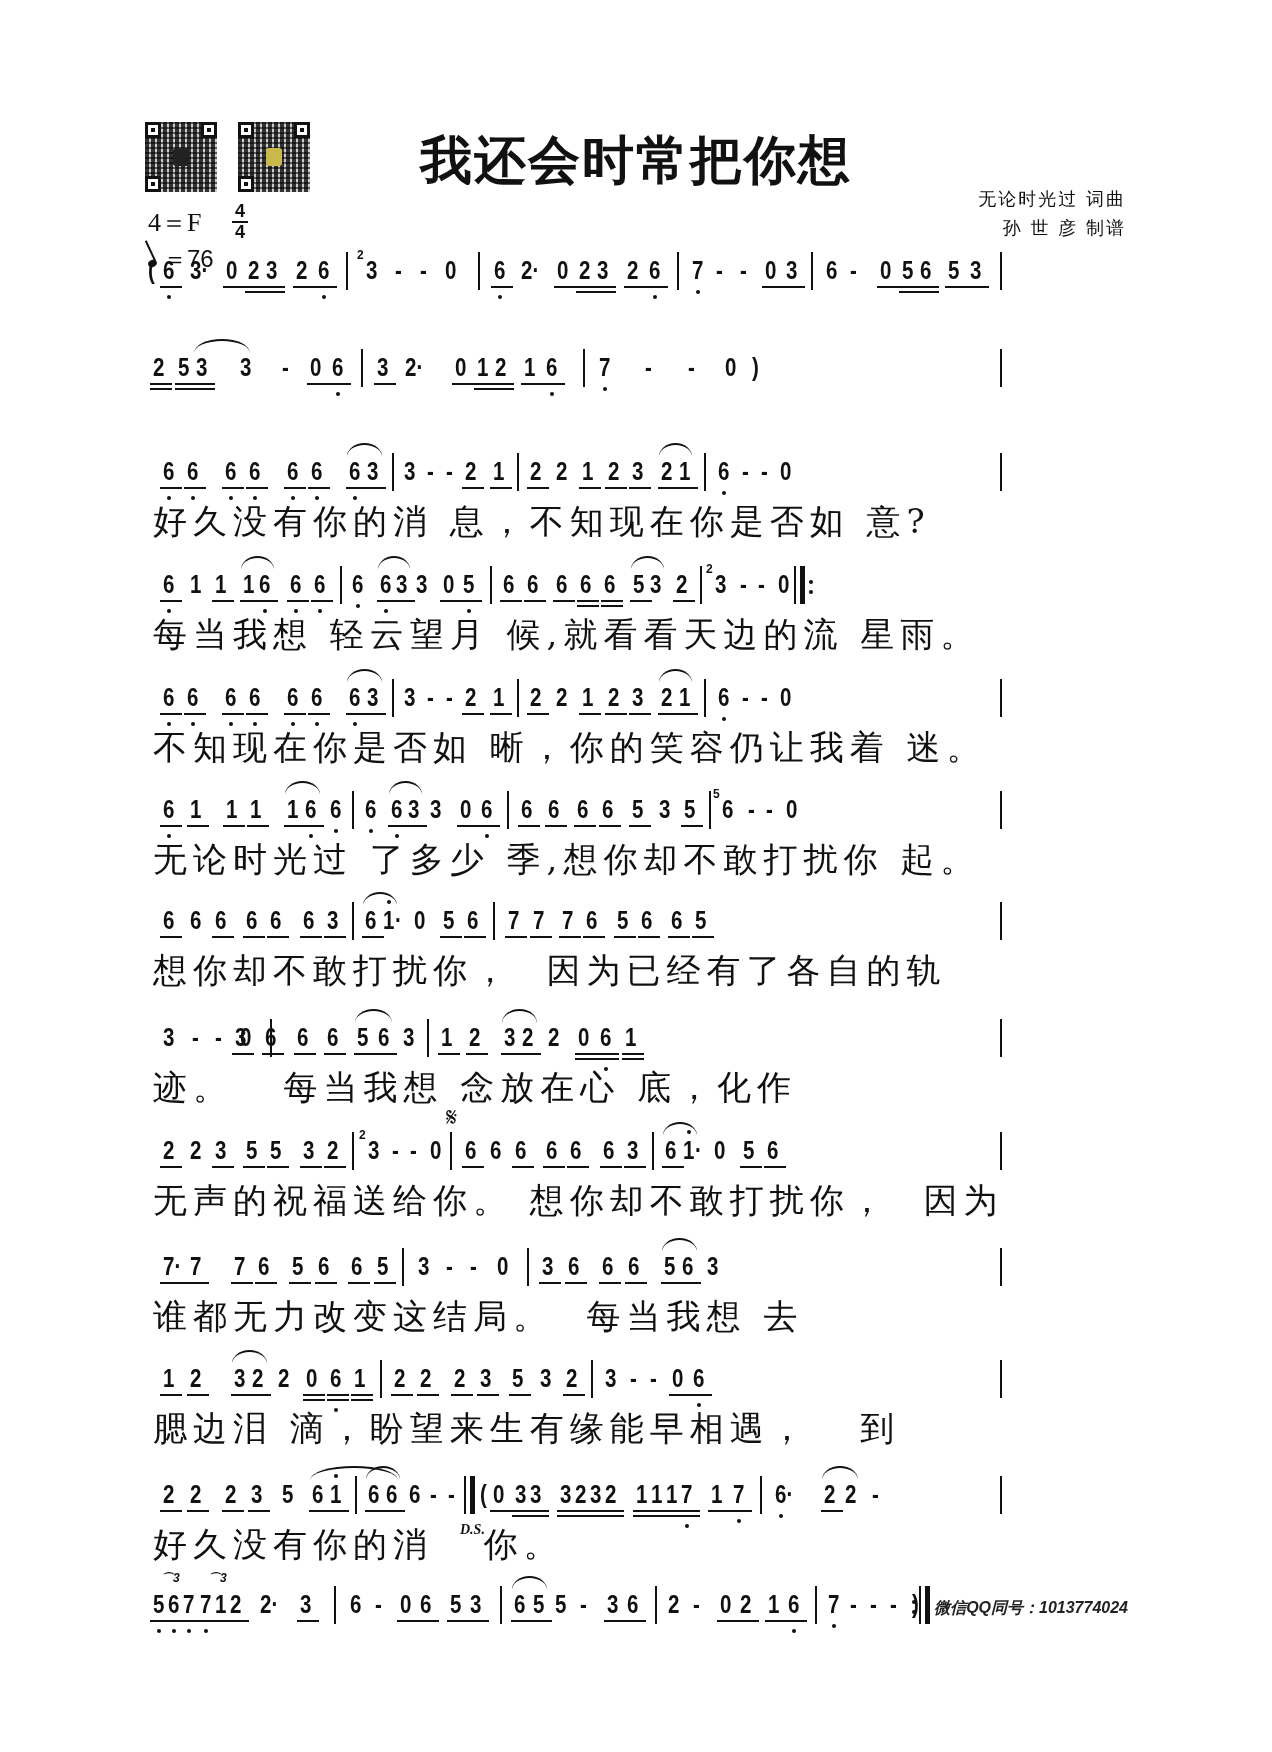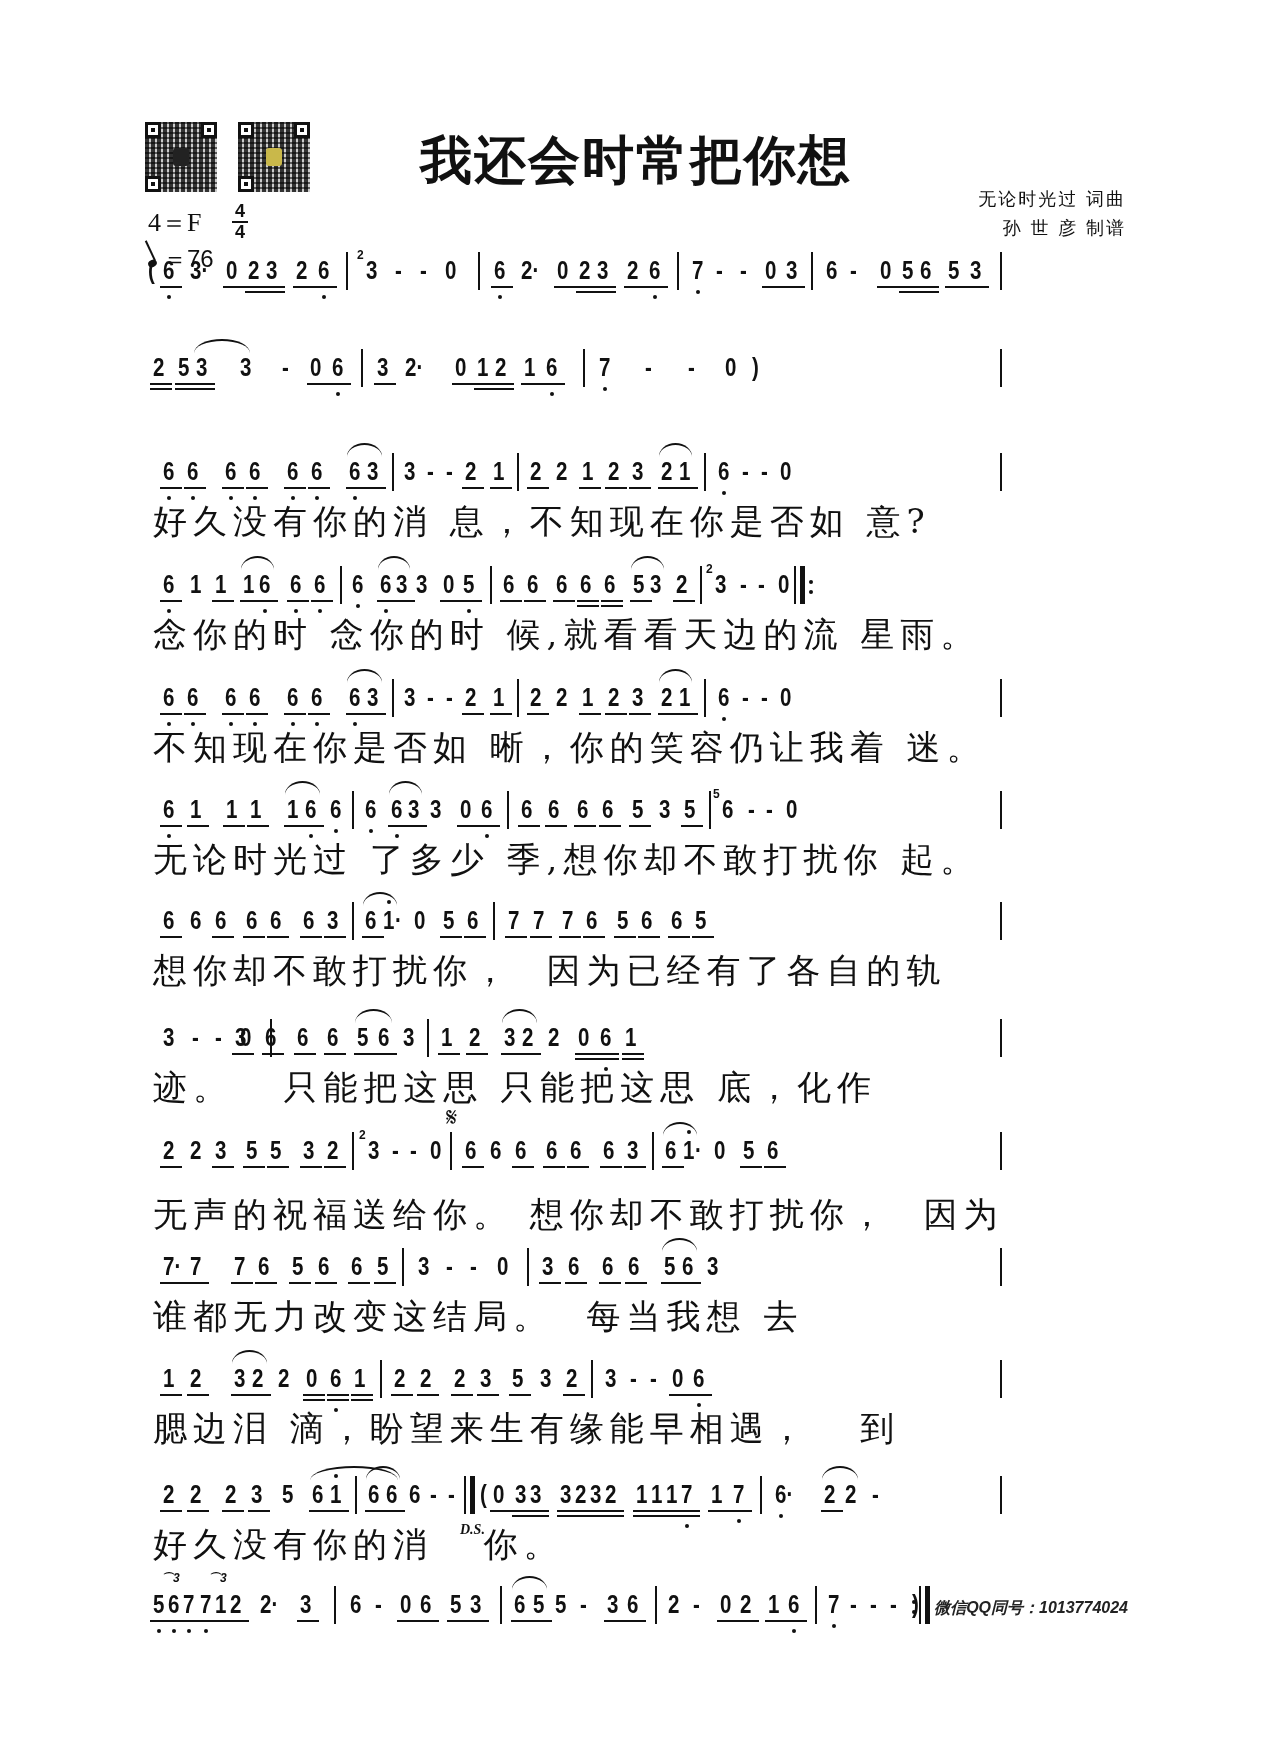--- a/index.html
+++ b/index.html
@@ -307,21 +307,21 @@
         <span class="tok" style="left: 715px;">3</span>
         <span class="grace" style="left: 706px;">2</span>
         <span class="tok" style="left: 740px;">-</span>
         <span class="tok" style="left: 758px;">-</span>
         <span class="tok" style="left: 778px;">0</span>
         <div class="barline thick" style="left: 800px;"></div>
         <div class="barline" style="left: 794px;"></div>
         <div class="dott" style="left: 809px; top: 10px;"></div>
         <div class="dott" style="left: 809px; top: 20px;"></div>
       </div>
-      <div class="lyrics" style="top: 42px;">念你的时 念你的时 候,就看看天边的流 星雨。</div>
+      <div class="lyrics" style="top: 42px;">每当我想 轻云望月 候,就看看天边的流 星雨。</div>
     </div>
     <div class="row" style="top: 683px;">
       <div class="notes">
         <span class="tok" style="left: 163px;">6</span>
         <div class="ul1" style="left: 160px; width: 22px; top: 30px;"></div>
         <div class="dotb" style="left: 167px; top: 39px;"></div>
         <span class="tok" style="left: 187px;">6</span>
         <div class="ul1" style="left: 184px; width: 22px; top: 30px;"></div>
         <div class="dotb" style="left: 191px; top: 39px;"></div>
         <span class="tok" style="left: 225px;">6</span>
@@ -518,21 +518,21 @@
         <div class="ul1" style="left: 575px; width: 22px; top: 35px;"></div>
         <span class="tok" style="left: 600px;">6</span>
         <div class="ul1" style="left: 597px; width: 22px; top: 30px;"></div>
         <div class="ul1" style="left: 597px; width: 22px; top: 35px;"></div>
         <div class="dotb" style="left: 604px; top: 44px;"></div>
         <span class="tok" style="left: 625px;">1</span>
         <div class="ul1" style="left: 622px; width: 22px; top: 30px;"></div>
         <div class="ul1" style="left: 622px; width: 22px; top: 35px;"></div>
         <div class="barline" style="left: 1000px;"></div>
       </div>
-      <div class="lyrics" style="top: 42px;">迹。   只能把这思 只能把这思 底，化作</div>
+      <div class="lyrics" style="top: 42px;">迹。   每当我想 念放在心 底，化作</div>
     </div>
     <div class="row" style="top: 1136px;">
       <div class="notes">
         <span class="tok" style="left: 163px;">2</span>
         <div class="ul1" style="left: 160px; width: 22px; top: 30px;"></div>
         <span class="tok" style="left: 190px;">2</span>
         <span class="tok" style="left: 215px;">3</span>
         <div class="ul1" style="left: 212px; width: 22px; top: 30px;"></div>
         <span class="tok" style="left: 246px;">5</span>
         <div class="ul1" style="left: 243px; width: 22px; top: 30px;"></div>
@@ -570,21 +570,21 @@
         <span class="tok" style="left: 683px;">1</span>
         <div class="dott" style="left: 687px; top: -6px;"></div>
         <span class="tok" style="left: 695px;">·</span>
         <span class="tok" style="left: 714px;">0</span>
         <span class="tok" style="left: 743px;">5</span>
         <div class="ul1" style="left: 740px; width: 22px; top: 30px;"></div>
         <span class="tok" style="left: 767px;">6</span>
         <div class="ul1" style="left: 764px; width: 22px; top: 30px;"></div>
         <div class="barline" style="left: 1000px;"></div>
       </div>
-      <div class="lyrics" style="top: 56px;">无声的祝福送给你。 想你却不敢打扰你，  因为</div>
+      <div class="lyrics" style="top: 42px;">无声的祝福送给你。 想你却不敢打扰你，  因为</div>
     </div>
     <div class="row" style="top: 1252px;">
       <div class="notes">
         <span class="tok" style="left: 163px;">7·</span>
         <div class="ul1" style="left: 160px; width: 32px; top: 30px;"></div>
         <span class="tok" style="left: 190px;">7</span>
         <div class="ul1" style="left: 187px; width: 22px; top: 30px;"></div>
         <span class="tok" style="left: 234px;">7</span>
         <div class="ul1" style="left: 231px; width: 22px; top: 30px;"></div>
         <span class="tok" style="left: 258px;">6</span>

